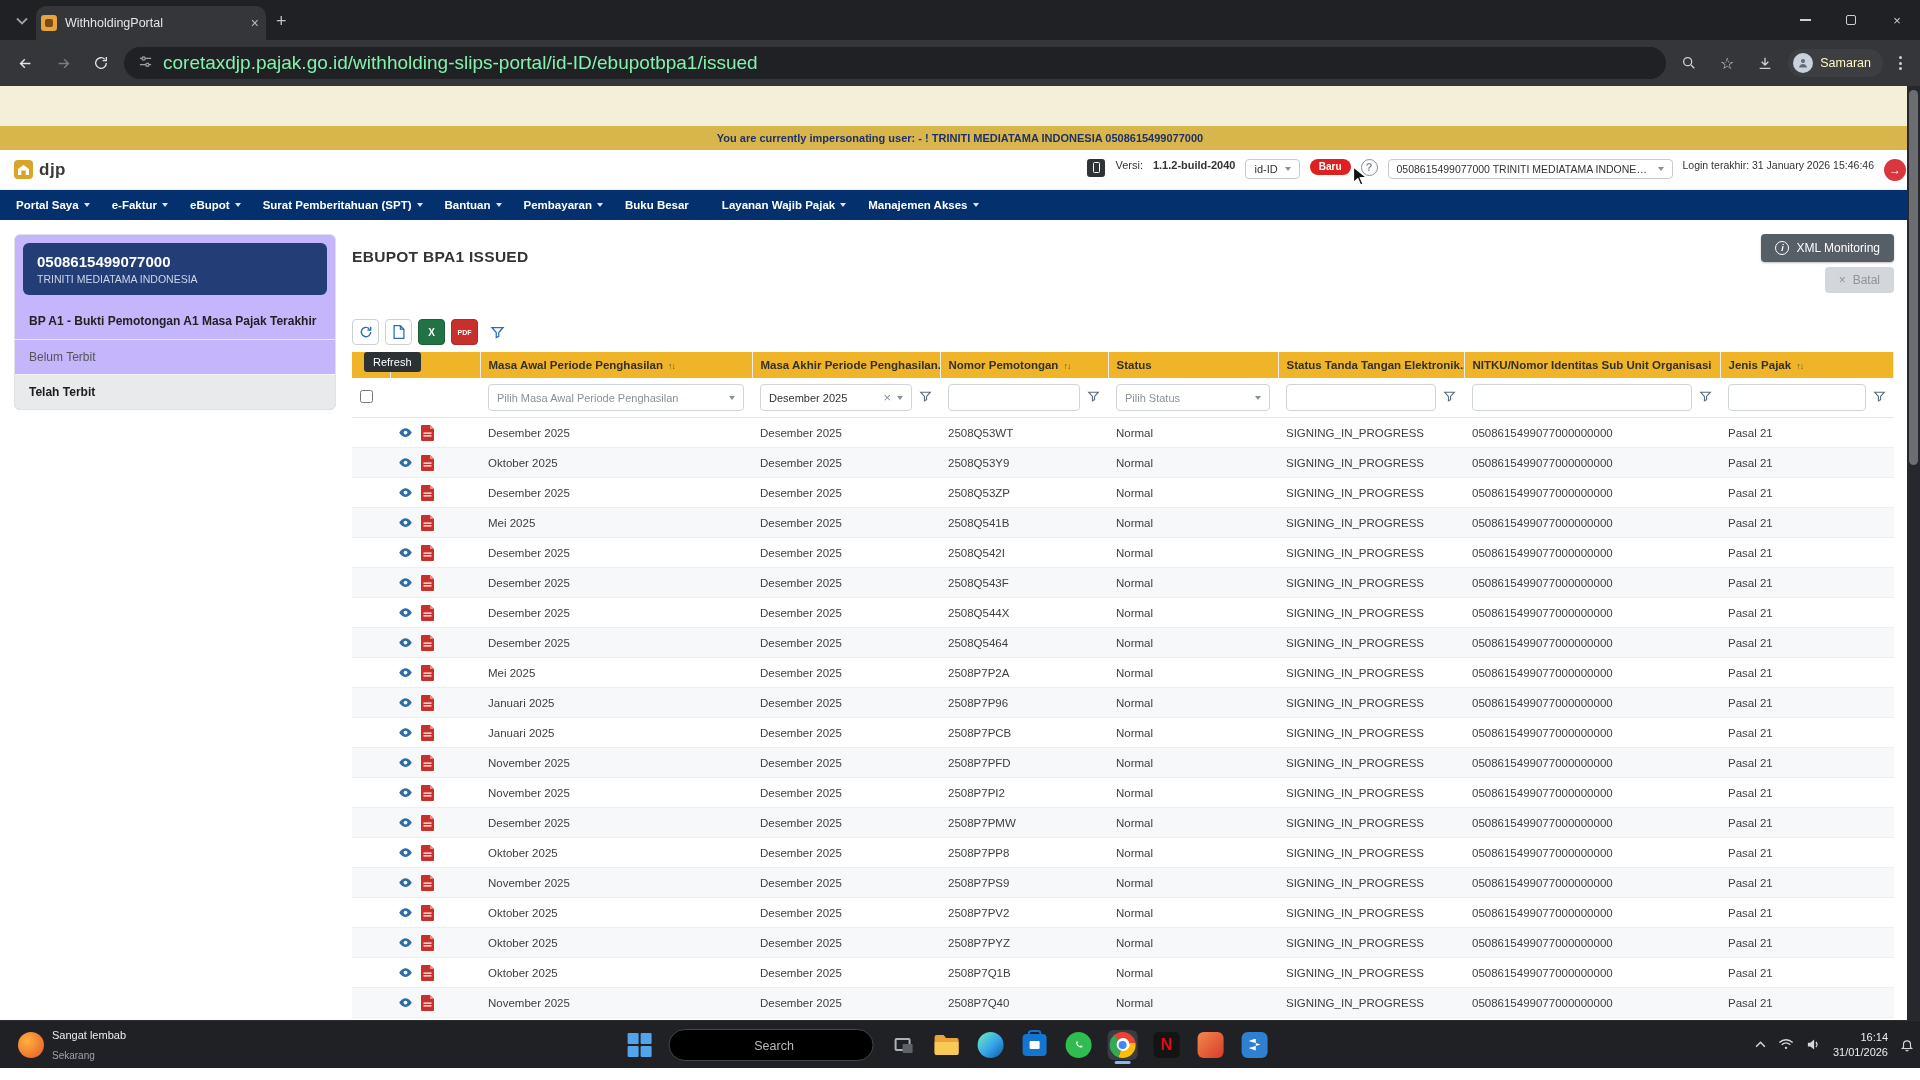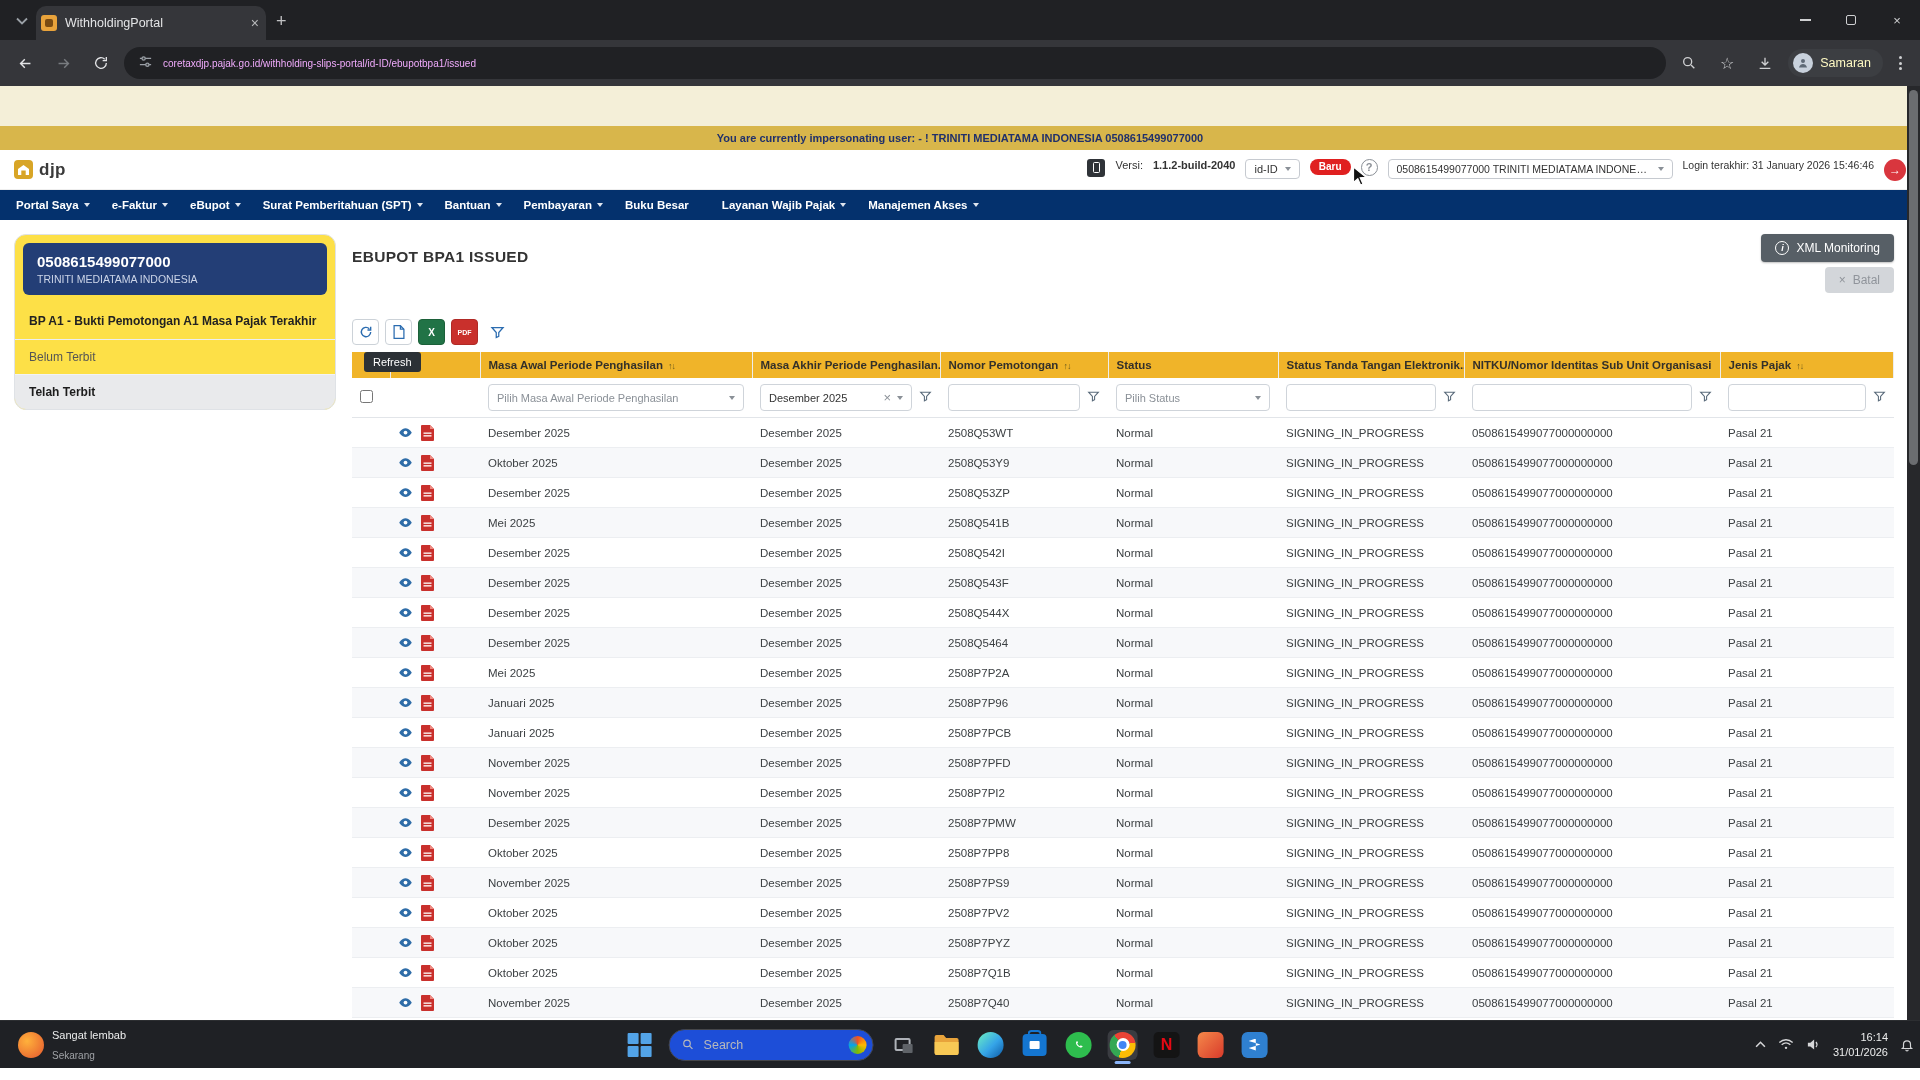--- a/index.html
+++ b/index.html
@@ -17,21 +17,21 @@
   .tab-close { color:#b9babc; font-size:14px; line-height:1; padding:2px; }
   .newtab { color:#c0c1c3; font-size:18px; margin:0 0 8px 10px; }
   .win-controls { margin-left:auto; display:flex; height:100%; }
   .win-btn { width:46px; height:100%; display:flex; align-items:center; justify-content:center; color:#cfd0d2; font-size:13px; }
   .minimize-glyph { width:11px; height:1.5px; background:#cfd0d2; }
   .maximize-glyph { width:10px; height:10px; border:1.5px solid #cfd0d2; border-radius:2px; }
 
   .btoolbar { height:46px; background:#35363a; display:flex; align-items:center; padding:0 10px; gap:8px; }
   .nav-ico { width:30px; height:30px; display:flex; align-items:center; justify-content:center; border-radius:50%; flex:none; }
   .urlbar { flex:1; height:32px; background:#202124; border-radius:16px; display:flex; align-items:center; gap:10px; padding:0 14px; }
-  .url-text { color:#f0abfc; font-size:10px; white-space:nowrap; overflow:hidden; }
+  .url-text { color:#86efac; font-size:19px; white-space:nowrap; overflow:hidden; }
   .profile-chip { background:#3c3e42; border-radius:15px; height:28px; display:flex; align-items:center; gap:7px; padding:0 12px 0 5px; }
   .avatar { width:20px; height:20px; border-radius:50%; background:#c8d1dc; display:flex; align-items:center; justify-content:center; }
   .profile-name { color:#fef9c3; font-size:12.5px; }
   .kebab { display:flex; flex-direction:column; gap:2.5px; padding:0 8px; }
   .kebab i { width:3px; height:3px; border-radius:50%; background:#cfd0d2; }
 
   
   .pale-band { height:40px; background:#f4efd8; }
   .gold-banner { height:24px; background:#d8b64b; display:flex; align-items:center; justify-content:center;
                  color:#20306b; font-size:11px; font-weight:bold; }
@@ -58,21 +58,21 @@
   .gray { color:#8a9097; }
 
   
   .navbar { height:30px; background:#04316d; display:flex; align-items:center; gap:22px; padding:0 16px; }
   .nav-item { color:#fff; font-size:11.5px; font-weight:bold; display:flex; align-items:center; gap:5px; cursor:pointer; }
   .nav-item .caret { color:#dfe5ef; }
 
   
   .content { height:812px; display:flex; gap:16px; padding:14px 26px 0 14px; background:#fff; overflow:hidden; }
 
-  .sidebar { width:322px; flex:none; border:1px solid #dfe2e6; border-radius:12px; background:#fde047; align-self:flex-start; overflow:hidden; }
+  .sidebar { width:322px; flex:none; border:1px solid #dfe2e6; border-radius:6px; background:#c4b5fd; align-self:flex-start; overflow:hidden; }
   .npwp-card { margin:8px; background:#233e76; border-radius:6px; padding:10px 14px; }
   .npwp { color:#fff; font-size:15px; font-weight:bold; }
   .npwp-company { color:#ccd5e8; font-size:10.5px; margin-top:3px; }
   .side-section { padding:11px 14px; font-size:12px; font-weight:bold; color:#222; border-bottom:1px solid #eceef0; }
   .side-item { padding:10px 14px; font-size:12px; color:#555; border-bottom:1px solid #f2f3f5; cursor:pointer; }
   .side-item:last-of-type { border-bottom:none; }
   .side-item.active { background:#e9eaec; color:#1c1c1c; font-weight:bold; }
 
   .main { flex:1; position:relative; min-width:0; }
   .title-row { display:flex; align-items:flex-start; }
@@ -114,21 +114,21 @@
 
   
   .taskbar { position:absolute; left:0; right:0; bottom:12px; height:48px; background:#1f2125; border-top:1px solid rgba(255,255,255,.06); z-index:40; }
   .tb-weather { position:absolute; left:10px; top:0; height:100%; display:flex; align-items:center; gap:8px; padding:0 8px; }
   .weather-ico { width:26px; height:26px; border-radius:50%; background:radial-gradient(circle at 35% 35%, #ffb13b, #e4572e); }
   .weather-l1 { color:#eceded; font-size:11px; }
   .weather-l2 { color:#9fa2a6; font-size:10px; margin-top:9px; }
   .tb-center { position:absolute; left:50%; top:0; transform:translateX(-52%); height:100%; display:flex; align-items:center; gap:14px; }
   .start-ico { width:26px; height:26px; display:grid; grid-template-columns:11px 11px; grid-template-rows:11px 11px; gap:2px; place-content:center; }
   .start-ico i { background:#53a4e8; border-radius:1px; }
-  .search-pill { width:205px; height:32px; border-radius:16px; background:#1d4ed8; border:1px solid #45464a; display:flex; align-items:center; gap:9px; padding:0 6px 0 12px; }
+  .search-pill { width:205px; height:32px; border-radius:16px; background:#000000; border:1px solid #45464a; display:flex; align-items:center; gap:9px; padding:0 6px 0 12px;flex-direction:column; }
   .search-label { color:#b8b9bb; font-size:12.5px; flex:1; }
   .search-deco { width:18px; height:18px; border-radius:50%; background:conic-gradient(#f25022,#ffb900,#7fba00,#00a4ef,#f25022); }
   .app-ico { width:30px; height:30px; display:flex; align-items:center; justify-content:center; border-radius:6px; position:relative; }
   .app-ico.active { background:#3a3c41; }
   .app-ico.active::after { content:""; position:absolute; bottom:-4px; left:7px; right:7px; height:3px; border-radius:2px; background:#8ab4f8; }
   .taskview-a { width:16px; height:13px; border:2px solid #aeb2b8; border-radius:2px; }
   .taskview-b { position:absolute; width:10px; height:9px; background:#5f6368; border-radius:1px; right:5px; bottom:7px; }
   .edge-ico { width:26px; height:26px; border-radius:50%; background:linear-gradient(135deg,#6df0c2,#35a4e8 55%,#0c59a4); }
   .store-ico { width:24px; height:22px; background:#1476d1; border-radius:4px; position:relative; display:flex; align-items:center; justify-content:center; }
   .store-ico::before { content:""; position:absolute; top:-4px; width:10px; height:6px; border:2px solid #1476d1; border-bottom:none; border-radius:4px 4px 0 0; }

